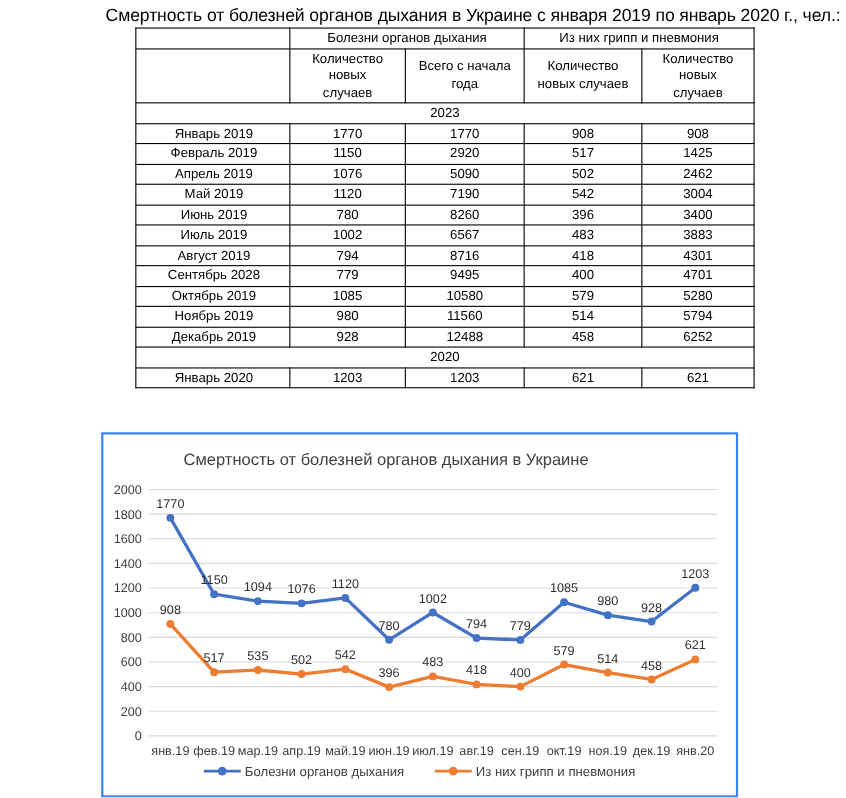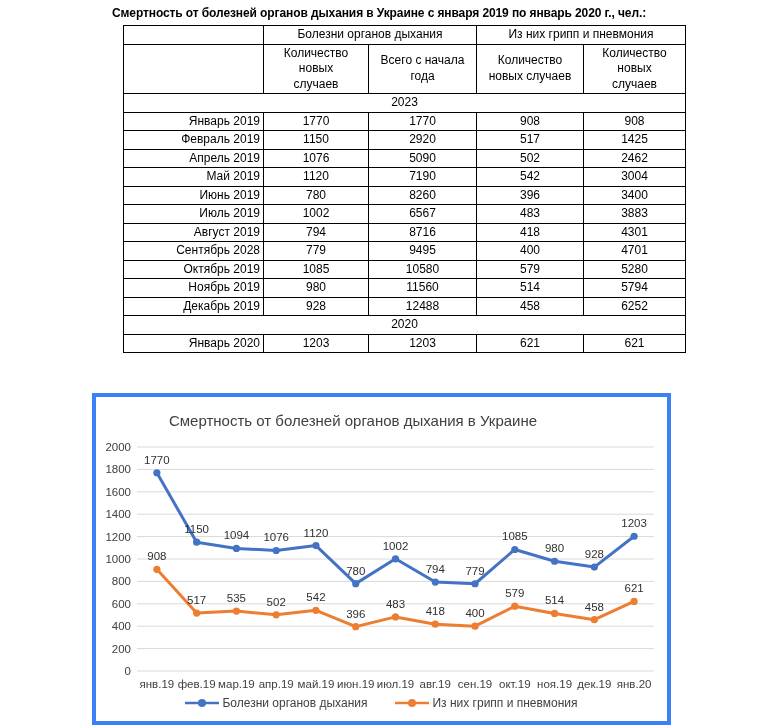--- a/index.html
+++ b/index.html
@@ -4,44 +4,44 @@
 <style>
   * { margin:0; padding:0; box-sizing:border-box; }
   html,body { background:#ffffff; }
   body {
     position:relative; width:769px; height:725px; overflow:hidden;
     font-family:"Liberation Sans", sans-serif; color:#000;
   }
 
   
   .main-title {
-    position:absolute; left:112px; top:6px;
-    font-size:12px; font-weight:bold; letter-spacing:-0.1px;
+    position:absolute; left:96px; top:6px;
+    font-size:16px; font-weight:normal; letter-spacing:-0.1px;
     white-space:nowrap; color:#000;
   }
 
   
   table.data-table {
     position:absolute; left:123px; top:25px;
     border-collapse:collapse; table-layout:fixed;
     font-size:12px;
   }
   .data-table td {
     border:1px solid #000;
     text-align:center; vertical-align:middle;
     padding:1px 3px; line-height:15.5px; height:17px;
     overflow:hidden;
   }
   .data-table .subhdr { white-space:pre-line; }
-  .data-table .row-label { text-align:right; padding-left:5px; }
+  .data-table .row-label { text-align:center; padding-left:5px; }
 
   
   .chart-card {
     position:absolute; left:92px; top:393px; width:579px; height:332px;
-    background:#fff; border:4px solid #3b82f6;
+    background:#fff; border:2px solid #3b82f6;
   }
   .chart-title {
     position:absolute; left:257px; top:15px; transform:translateX(-50%);
     font-size:15px; color:#404040; white-space:nowrap;
   }
   .chart-card svg.plot { position:absolute; left:0; top:0; }
   .legend {
     position:absolute; left:0; top:299px; width:100%;
     display:flex; justify-content:center; align-items:center; gap:28px;
   }

